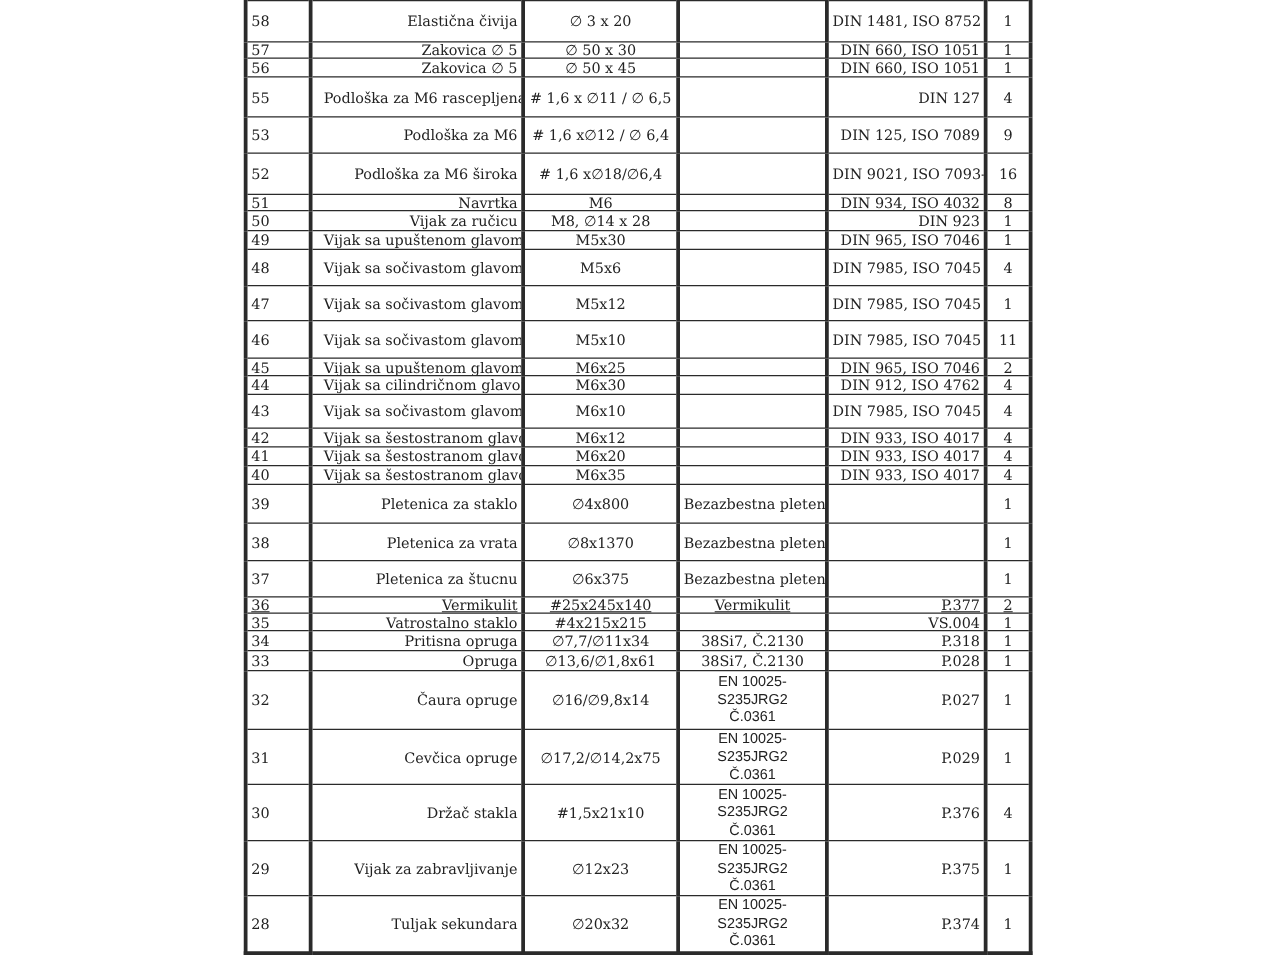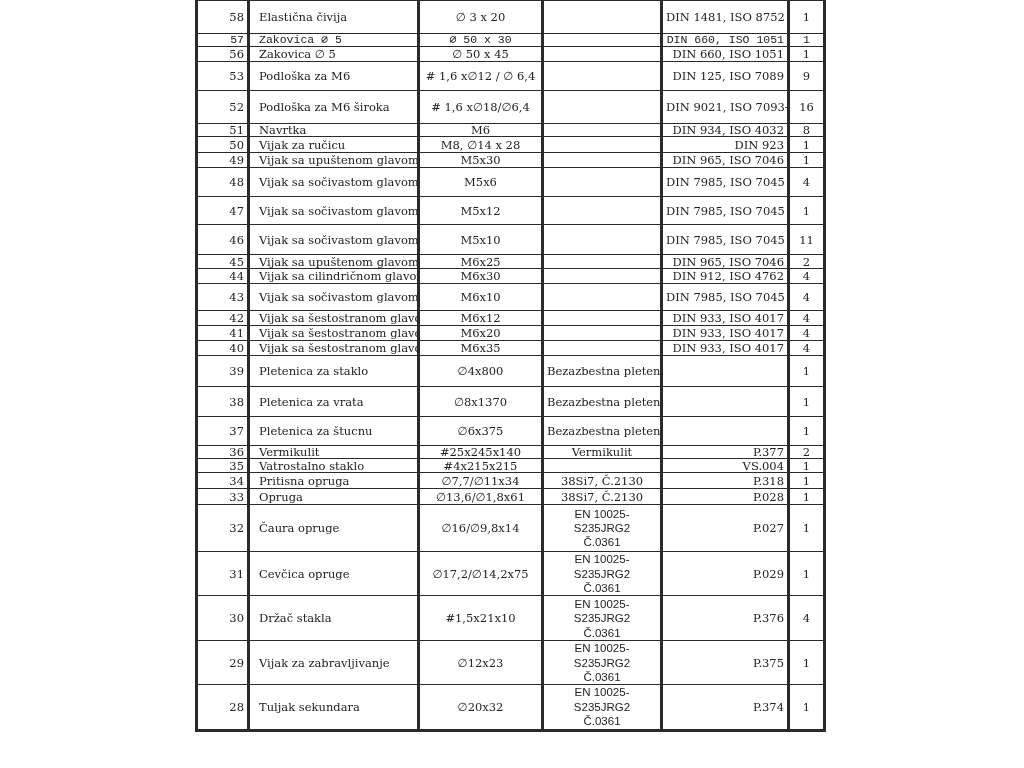--- a/index.html
+++ b/index.html
@@ -20,22 +20,22 @@
     border-right: 3px solid #2a2a2a;
     border-top: 1.5px solid #2a2a2a;
     border-bottom: 1.5px solid #2a2a2a;
     padding: 0 3px;
     vertical-align: middle;
     overflow: hidden;
     white-space: nowrap;
     line-height: 1.05;
   }
   tr:last-child td { border-bottom: 3px solid #2a2a2a; }
-  td.c-pos { text-align: right; }
-  td.c-name { text-align: left; padding-left: 9px; }
+  td.c-pos { text-align: left; }
+  td.c-name { text-align: right; padding-left: 9px; }
   td.c-dim { text-align: center; }
   td.c-mat { text-align: center; }
   td.c-std { text-align: right; }
   td.c-qty { text-align: center; }
   td.c-mat.sans { font-family: "Liberation Sans", "DejaVu Sans", sans-serif; font-size: 11.5px; line-height: 1.25; white-space: normal; }
   .mat-line { display: block; }
 </style>
 </head>
 <body>
 
@@ -51,35 +51,43 @@
     </colgroup>
     <tbody id="rows">
         <tr style="height: 33px;">
           <td class="c-pos">58</td>
           <td class="c-name">Elastična čivija</td>
           <td class="c-dim">∅ 3 x 20</td>
           <td class="c-mat"></td>
           <td class="c-std">DIN 1481, ISO 8752</td>
           <td class="c-qty">1</td>
         </tr>
-        <tr style="height: 11px; font-family: Liberation Mono, monospace;">
+        <tr style="height: 11px;">
           <td class="c-pos">57</td>
           <td class="c-name">Zakovica ∅ 5</td>
           <td class="c-dim">∅ 50 x 30</td>
           <td class="c-mat"></td>
           <td class="c-std">DIN 660, ISO 1051</td>
           <td class="c-qty">1</td>
         </tr>
         <tr style="height: 15px;">
           <td class="c-pos">56</td>
           <td class="c-name">Zakovica ∅ 5</td>
           <td class="c-dim">∅ 50 x 45</td>
           <td class="c-mat"></td>
           <td class="c-std">DIN 660, ISO 1051</td>
           <td class="c-qty">1</td>
+        </tr>
+        <tr style="height: 32px;">
+          <td class="c-pos">55</td>
+          <td class="c-name">Podloška za M6 rascepljena</td>
+          <td class="c-dim"># 1,6 x ∅11 / ∅ 6,5</td>
+          <td class="c-mat"></td>
+          <td class="c-std">DIN 127</td>
+          <td class="c-qty">4</td>
         </tr>
         <tr style="height: 29px; padding-left: 20px;">
           <td class="c-pos">53</td>
           <td class="c-name">Podloška za M6</td>
           <td class="c-dim"># 1,6 x∅12 / ∅ 6,4</td>
           <td class="c-mat"></td>
           <td class="c-std">DIN 125, ISO 7089</td>
           <td class="c-qty">9</td>
         </tr>
         <tr style="height: 33px;">
@@ -203,21 +211,21 @@
           <td class="c-qty">1</td>
         </tr>
         <tr style="height: 29px;">
           <td class="c-pos">37</td>
           <td class="c-name">Pletenica za štucnu</td>
           <td class="c-dim">∅6x375</td>
           <td class="c-mat">Bezazbestna pletenica</td>
           <td class="c-std"></td>
           <td class="c-qty">1</td>
         </tr>
-        <tr style="height: 12px;">
+        <tr style="height: 12px; text-decoration: underline;">
           <td class="c-pos">36</td>
           <td class="c-name">Vermikulit</td>
           <td class="c-dim">#25x245x140</td>
           <td class="c-mat">Vermikulit</td>
           <td class="c-std">P.377</td>
           <td class="c-qty">2</td>
         </tr>
         <tr style="height: 14px;">
           <td class="c-pos">35</td>
           <td class="c-name">Vatrostalno staklo</td>

